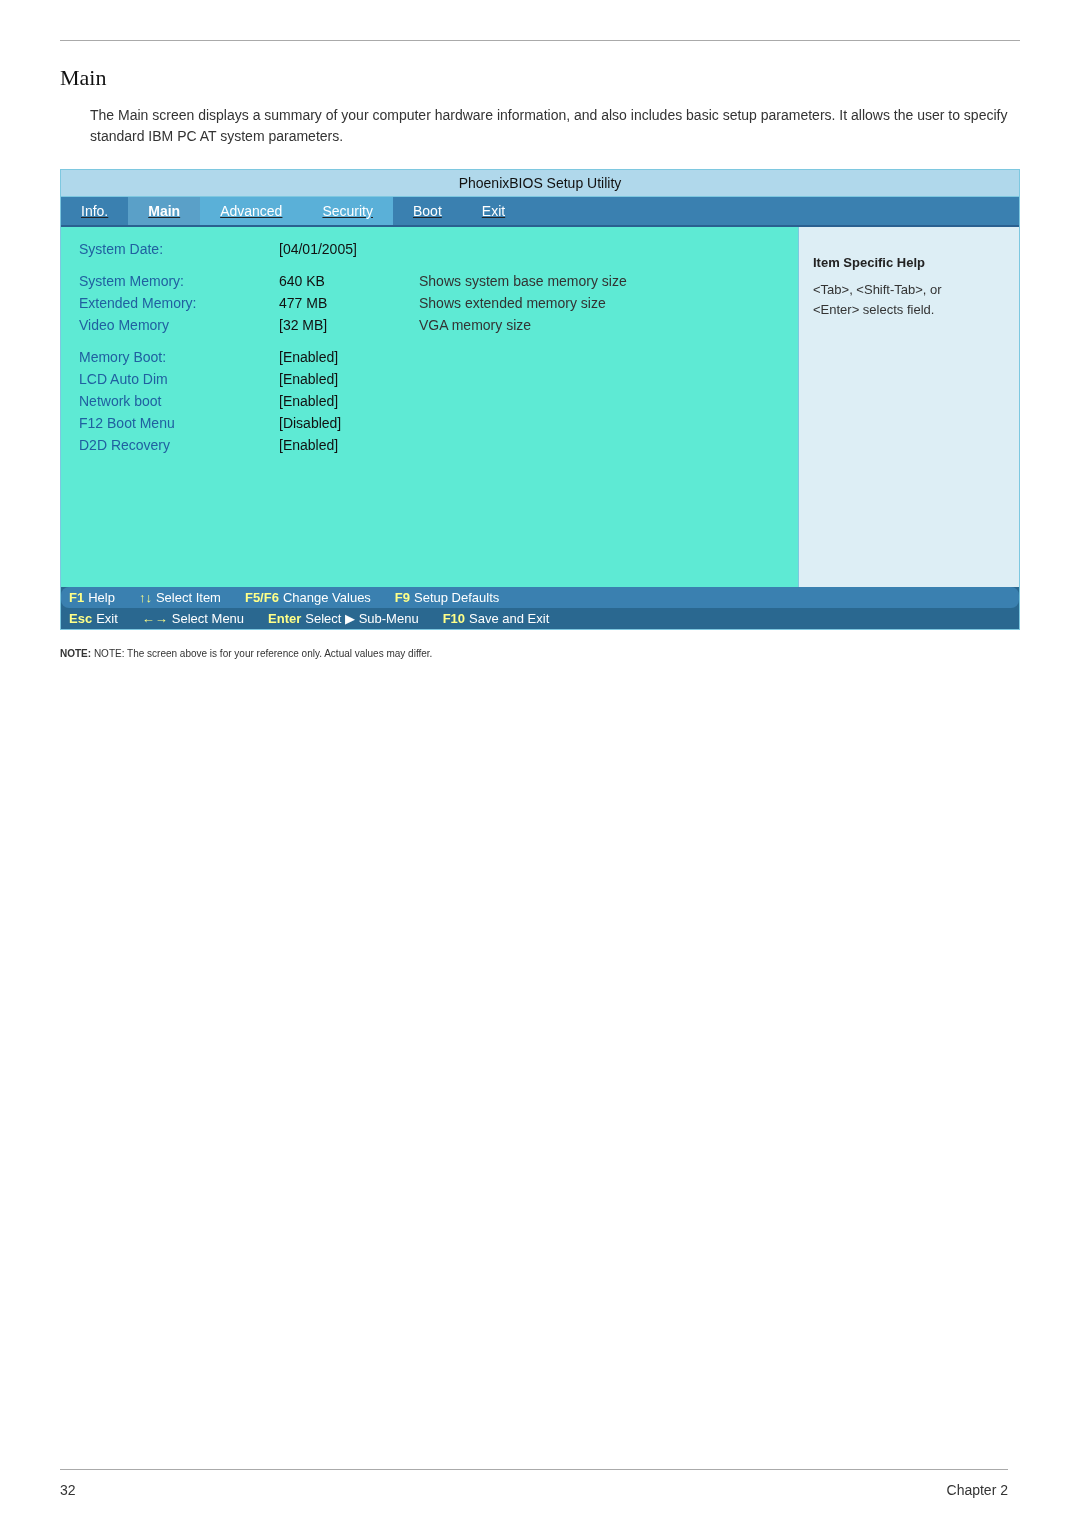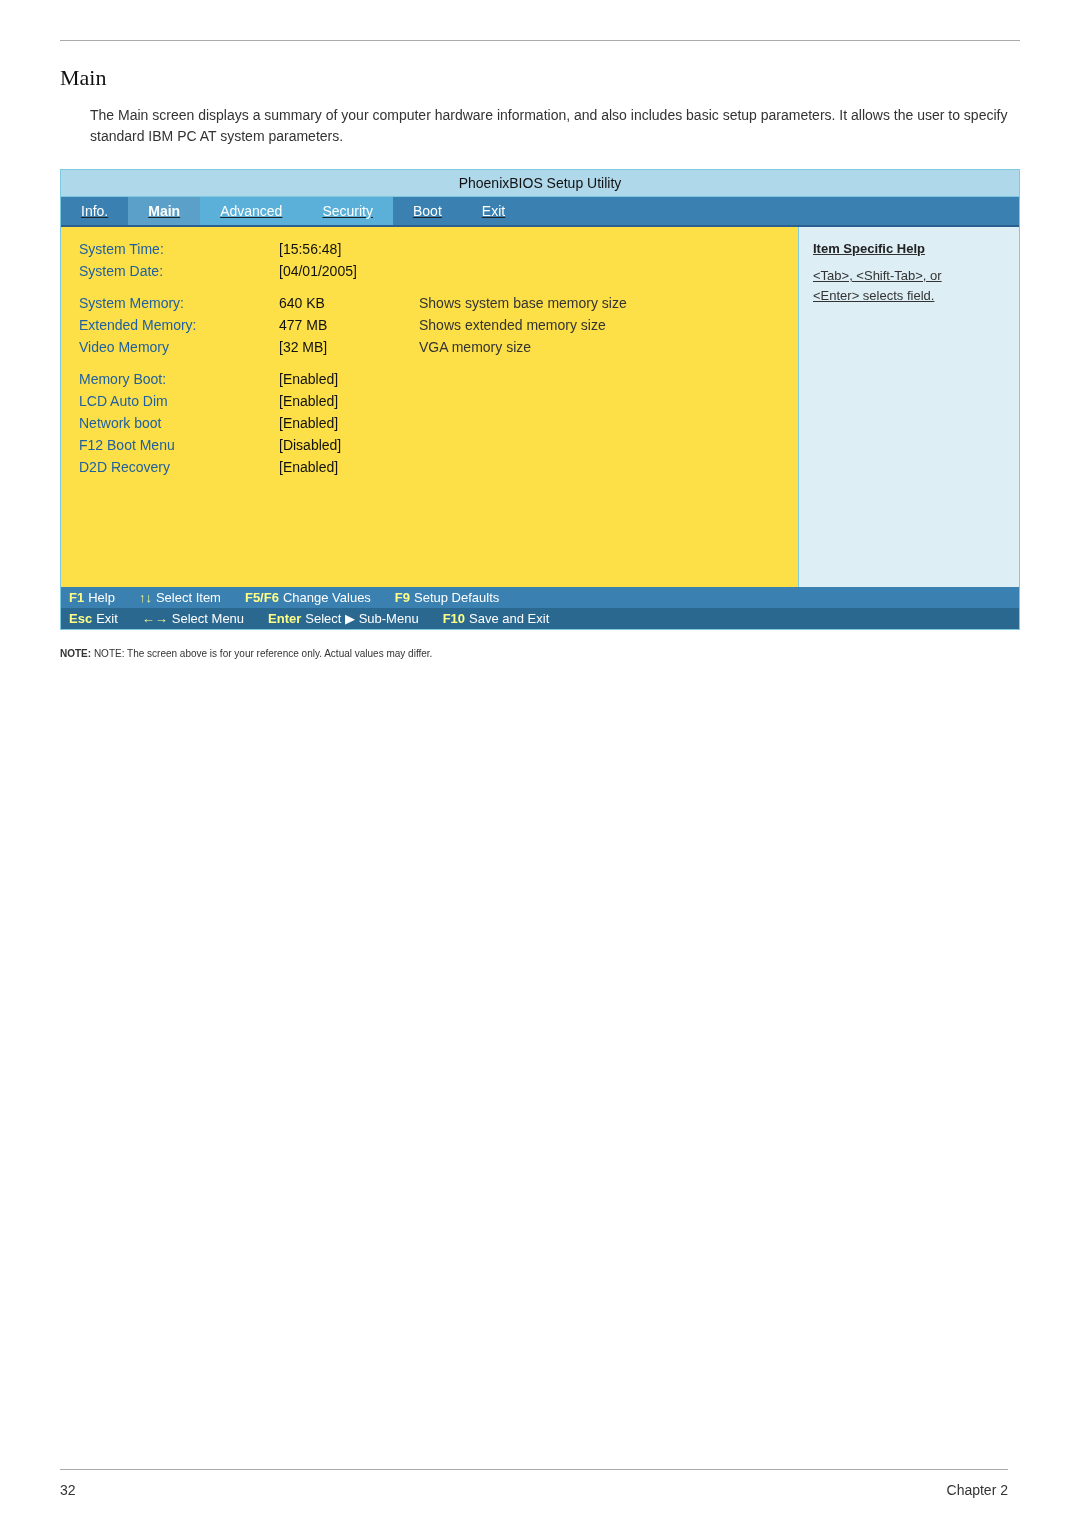--- a/index.html
+++ b/index.html
@@ -36,21 +36,21 @@
       font-size: 14px;
       color: #333;
       line-height: 1.5;
       margin-bottom: 22px;
       margin-left: 30px;
     }
 
     
     .bios-box {
       border: 1px solid #7ec8e0;
-      background: #fde047;
+      background: #5eead4;
       margin-bottom: 6px;
     }
 
     .bios-title-bar {
       background: #b0d8eb;
       text-align: center;
       padding: 5px 0;
       font-size: 14px;
       color: #111;
       border-bottom: 1px solid #7ec8e0;
@@ -86,25 +86,24 @@
     }
 
     .bios-main-panel {
       flex: 1;
       padding: 14px 18px;
       border-right: 1px solid #7ec8e0;
     }
 
     .bios-help-panel {
       width: 220px;
-      padding: 14px 14px;
+      padding: 28px 14px;
       background: #ddeef5;
       font-size: 13px;
       color: #333;
-      text-decoration: underline;
     }
 
     .help-title {
       font-weight: bold;
       margin-bottom: 10px;
       color: #222;
       font-size: 13px;
     }
 
     .help-text {
@@ -177,20 +176,21 @@
     }
 
     .bios-status-bars {
       background: #2a6890;
     }
 
     .status-bar-row {
       display: flex;
       padding: 3px 8px;
       font-size: 13px;
+      border-radius: 8px;
     }
 
     .status-bar-row.row1 {
       background: #3a80b0;
     }
 
     .status-bar-row.row2 {
       background: #2a6890;
     }
 
@@ -233,25 +233,20 @@
       <div class="bios-nav-item highlighted">Advanced</div>
       <div class="bios-nav-item highlighted">Security</div>
       <div class="bios-nav-item">Boot</div>
       <div class="bios-nav-item">Exit</div>
     </div>
 
     <div class="bios-body">
 
       <div class="bios-main-panel">
 
-        <div class="bios-row">
-          <span class="bios-label">System Time:</span>
-          <span class="bios-value">[15:56:48]</span>
-          <span class="bios-desc"></span>
-        </div>
 
         <div class="bios-row">
           <span class="bios-label">System Date:</span>
           <span class="bios-value">[04/01/2005]</span>
           <span class="bios-desc"></span>
         </div>
 
         <div class="bios-separator"></div>
 
         <div class="bios-row">

